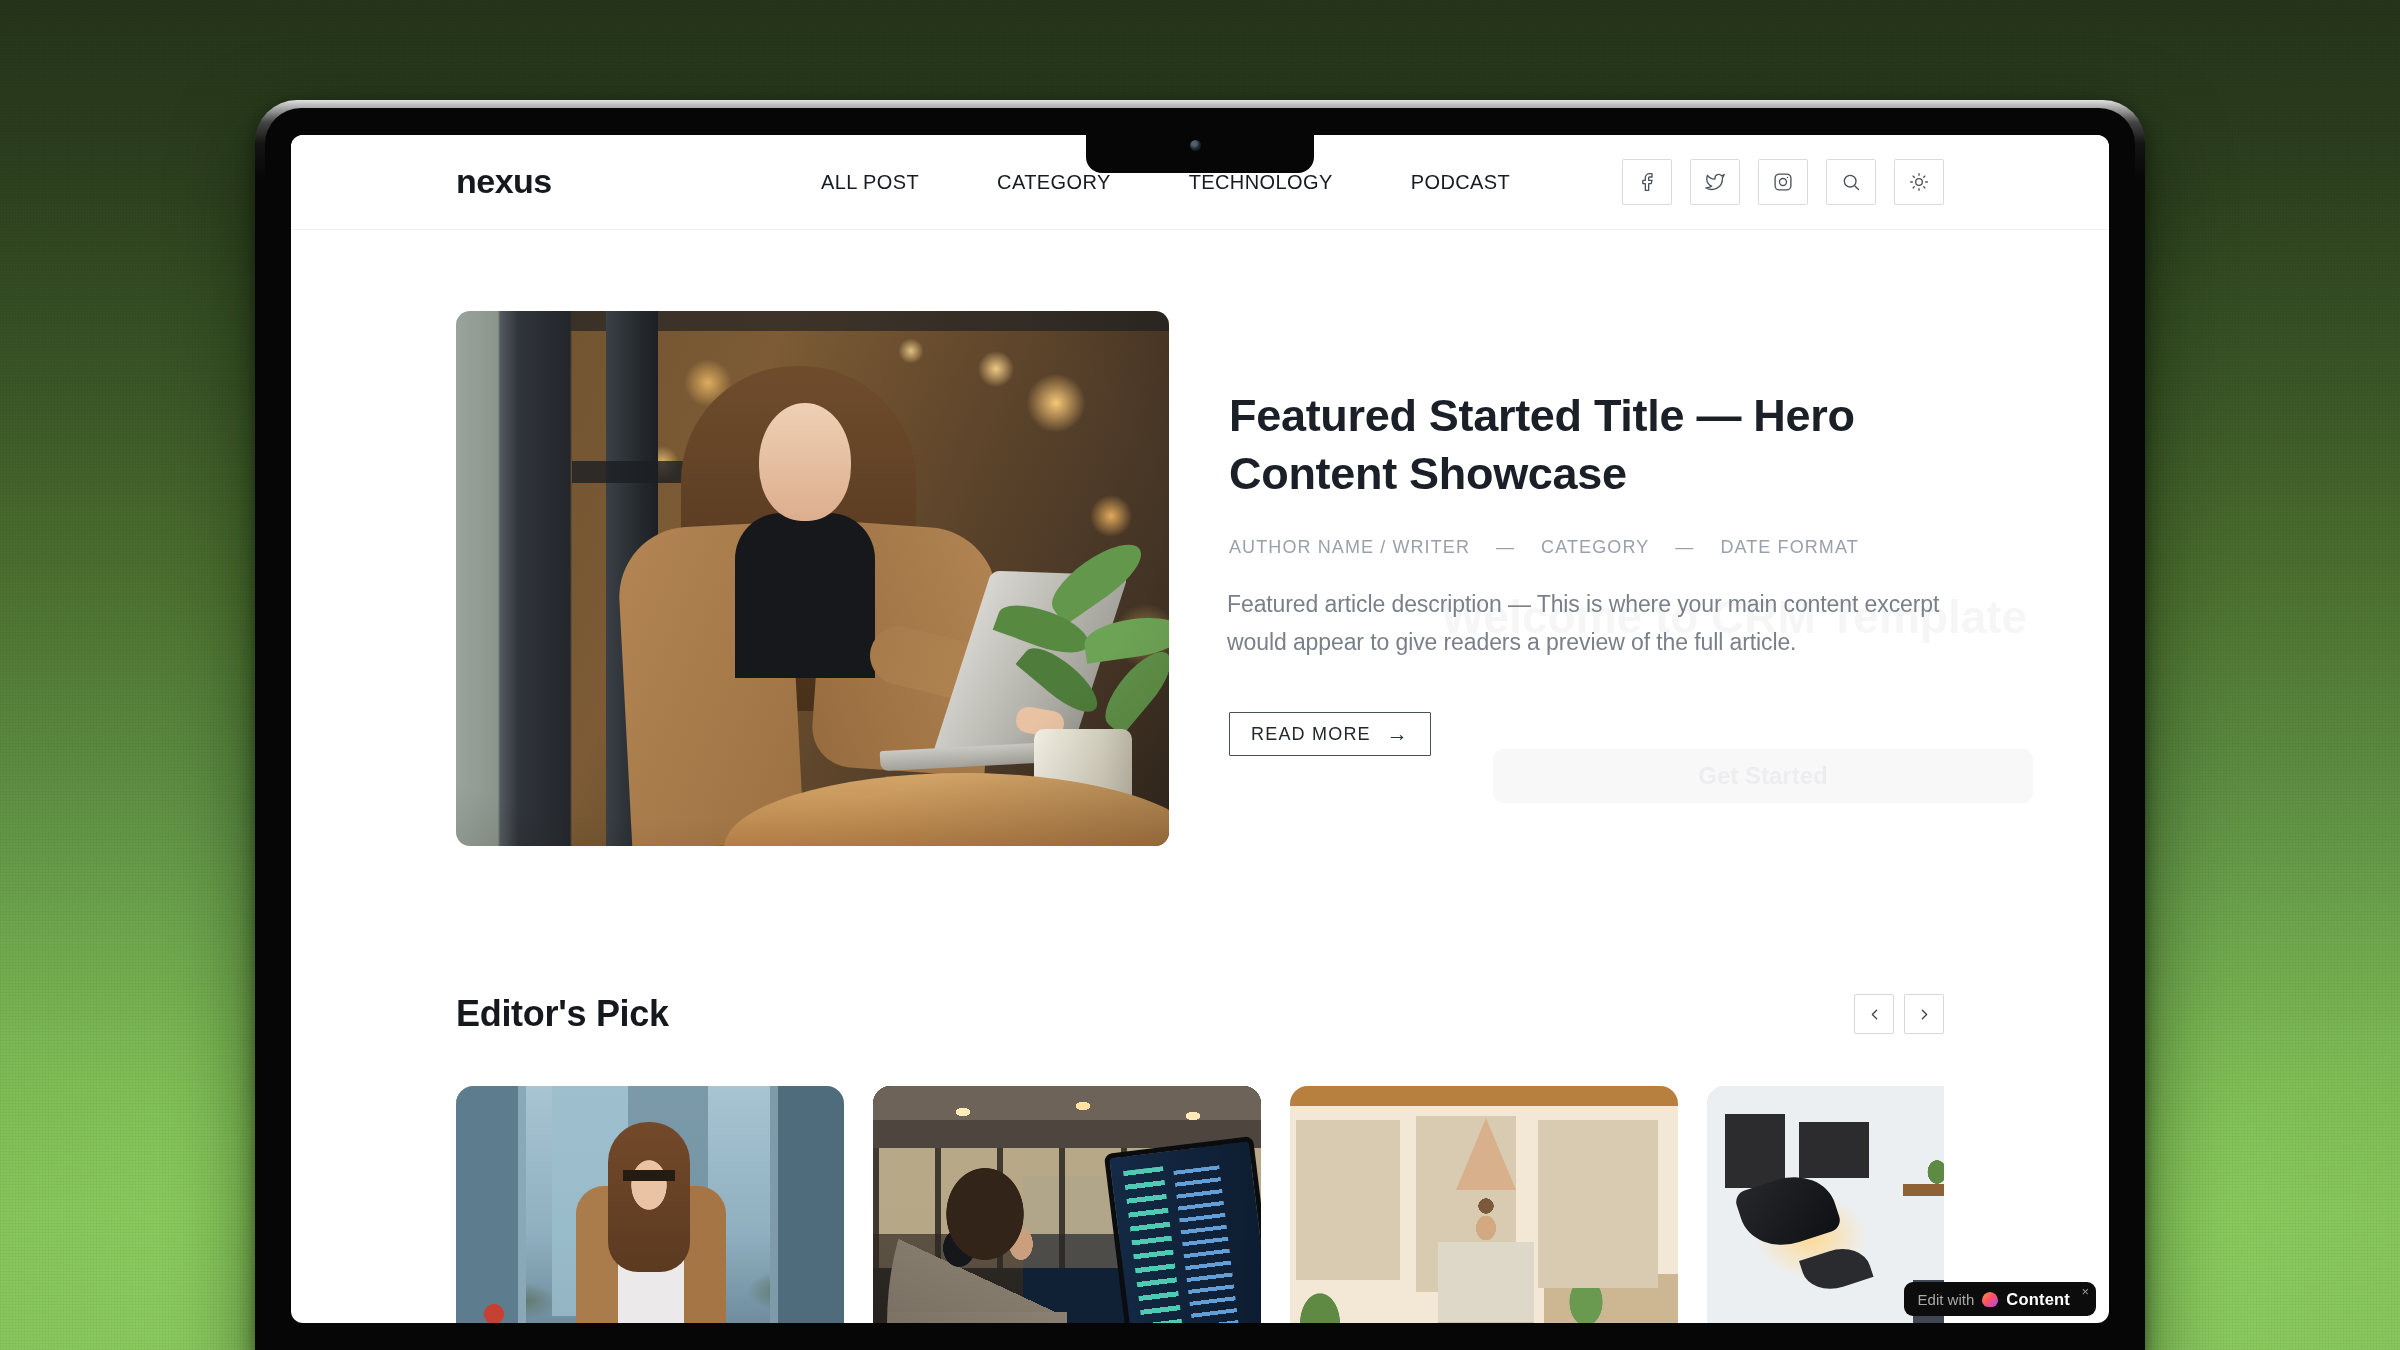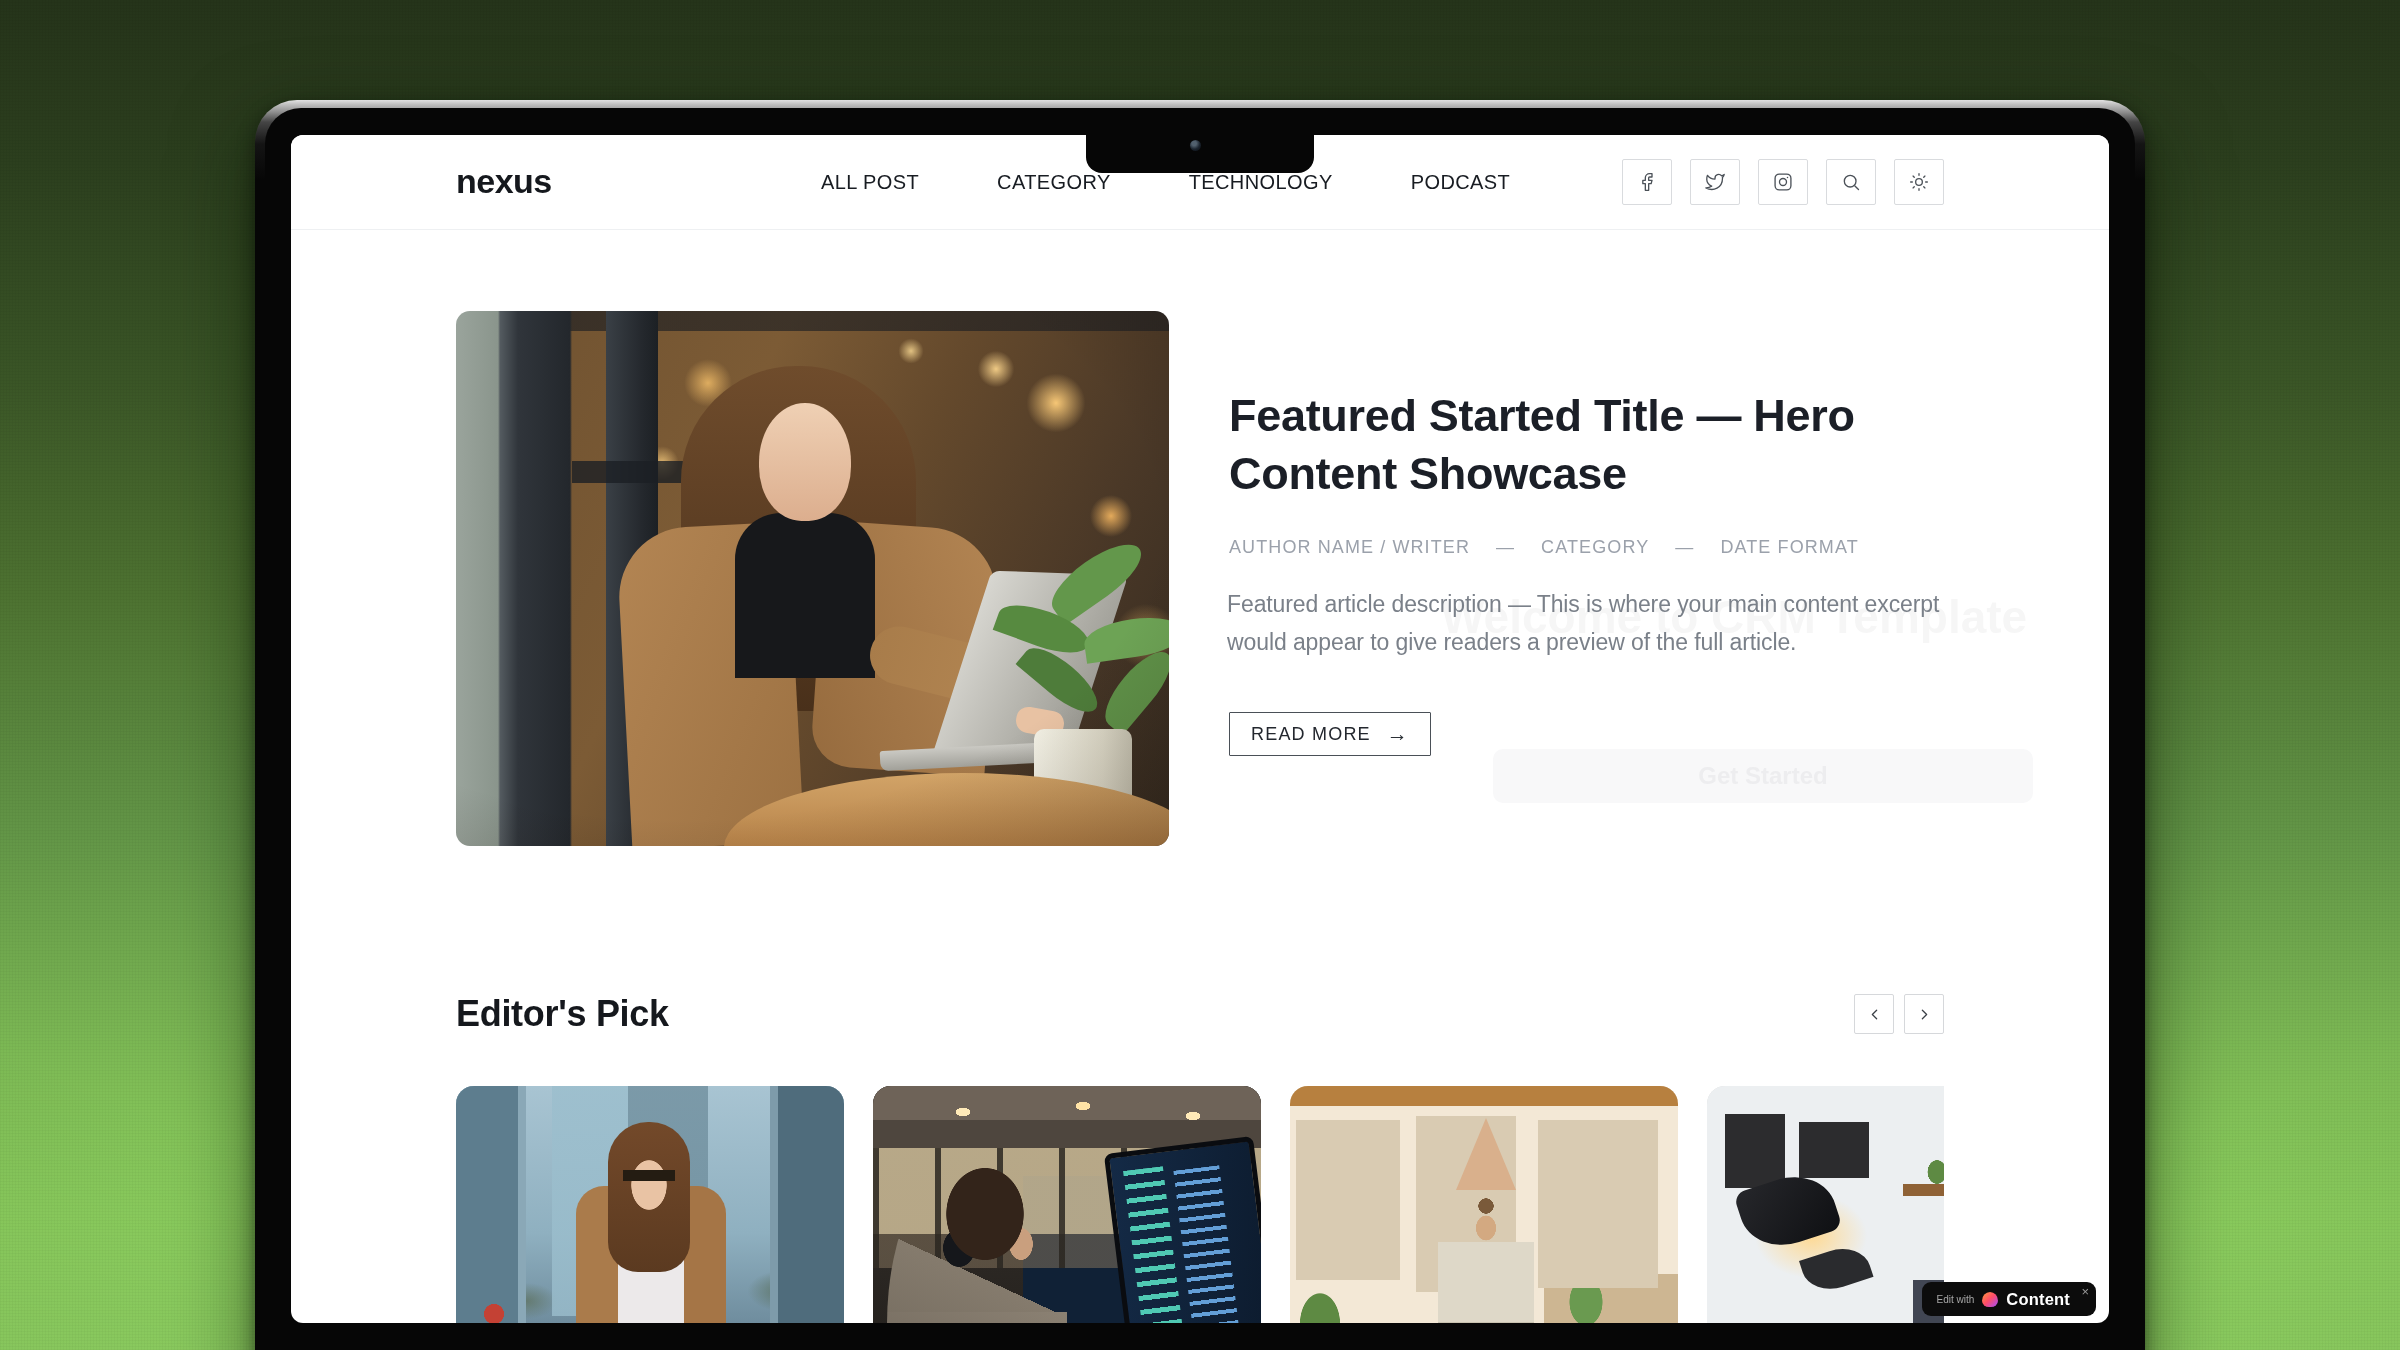--- a/index.html
+++ b/index.html
@@ -196,21 +196,21 @@
   .art4::after { left:206px; top:118px; width:170px; height:260px; border-radius:34px 34px 0 0;
     background:
       radial-gradient(27px 25px at 98px 28px, #2c1e14 0 58%, rgba(0,0,0,0) 60%),
       radial-gradient(19px 23px at 94px 56px, #e0b28c 0 58%, rgba(0,0,0,0) 60%),
       linear-gradient(#9fb6c6,#7f98a8) 24px 170px / 96px 64px no-repeat,
       linear-gradient(#f6f6f4,#f6f6f4) 70px 84px / 46px 40px no-repeat,
       linear-gradient(180deg, rgba(0,0,0,0) 0 76px, #414653 76px); }
   
   .lovable { position:absolute; right:13px; bottom:7px; height:34px; padding:0 26px 0 14px; background:#0c0c0c;
     border-radius:9px; display:flex; align-items:center; gap:8px; cursor:pointer; z-index:70; }
-  .lv-edit { font-size:10px; color:#a8a8a8; }
+  .lv-edit { font-size:15px; color:#a8a8a8; }
   .lv-heart { width:16px; height:15px; border-radius:50% 50% 44% 44% / 58% 58% 42% 42%;
     background:linear-gradient(135deg,#ff9a3d 0%,#ff4d67 48%,#a44dff 100%); }
   .lv-brand { font-size:16.5px; font-weight:700; color:#ffffff; letter-spacing:.2px; }
   .lv-close { position:absolute; right:7px; top:3px; font-size:13px; color:#999; line-height:1; cursor:pointer; }
 </style>
 </head>
 <body>
 
 <div class="stage">
   <div class="grain"></div>

